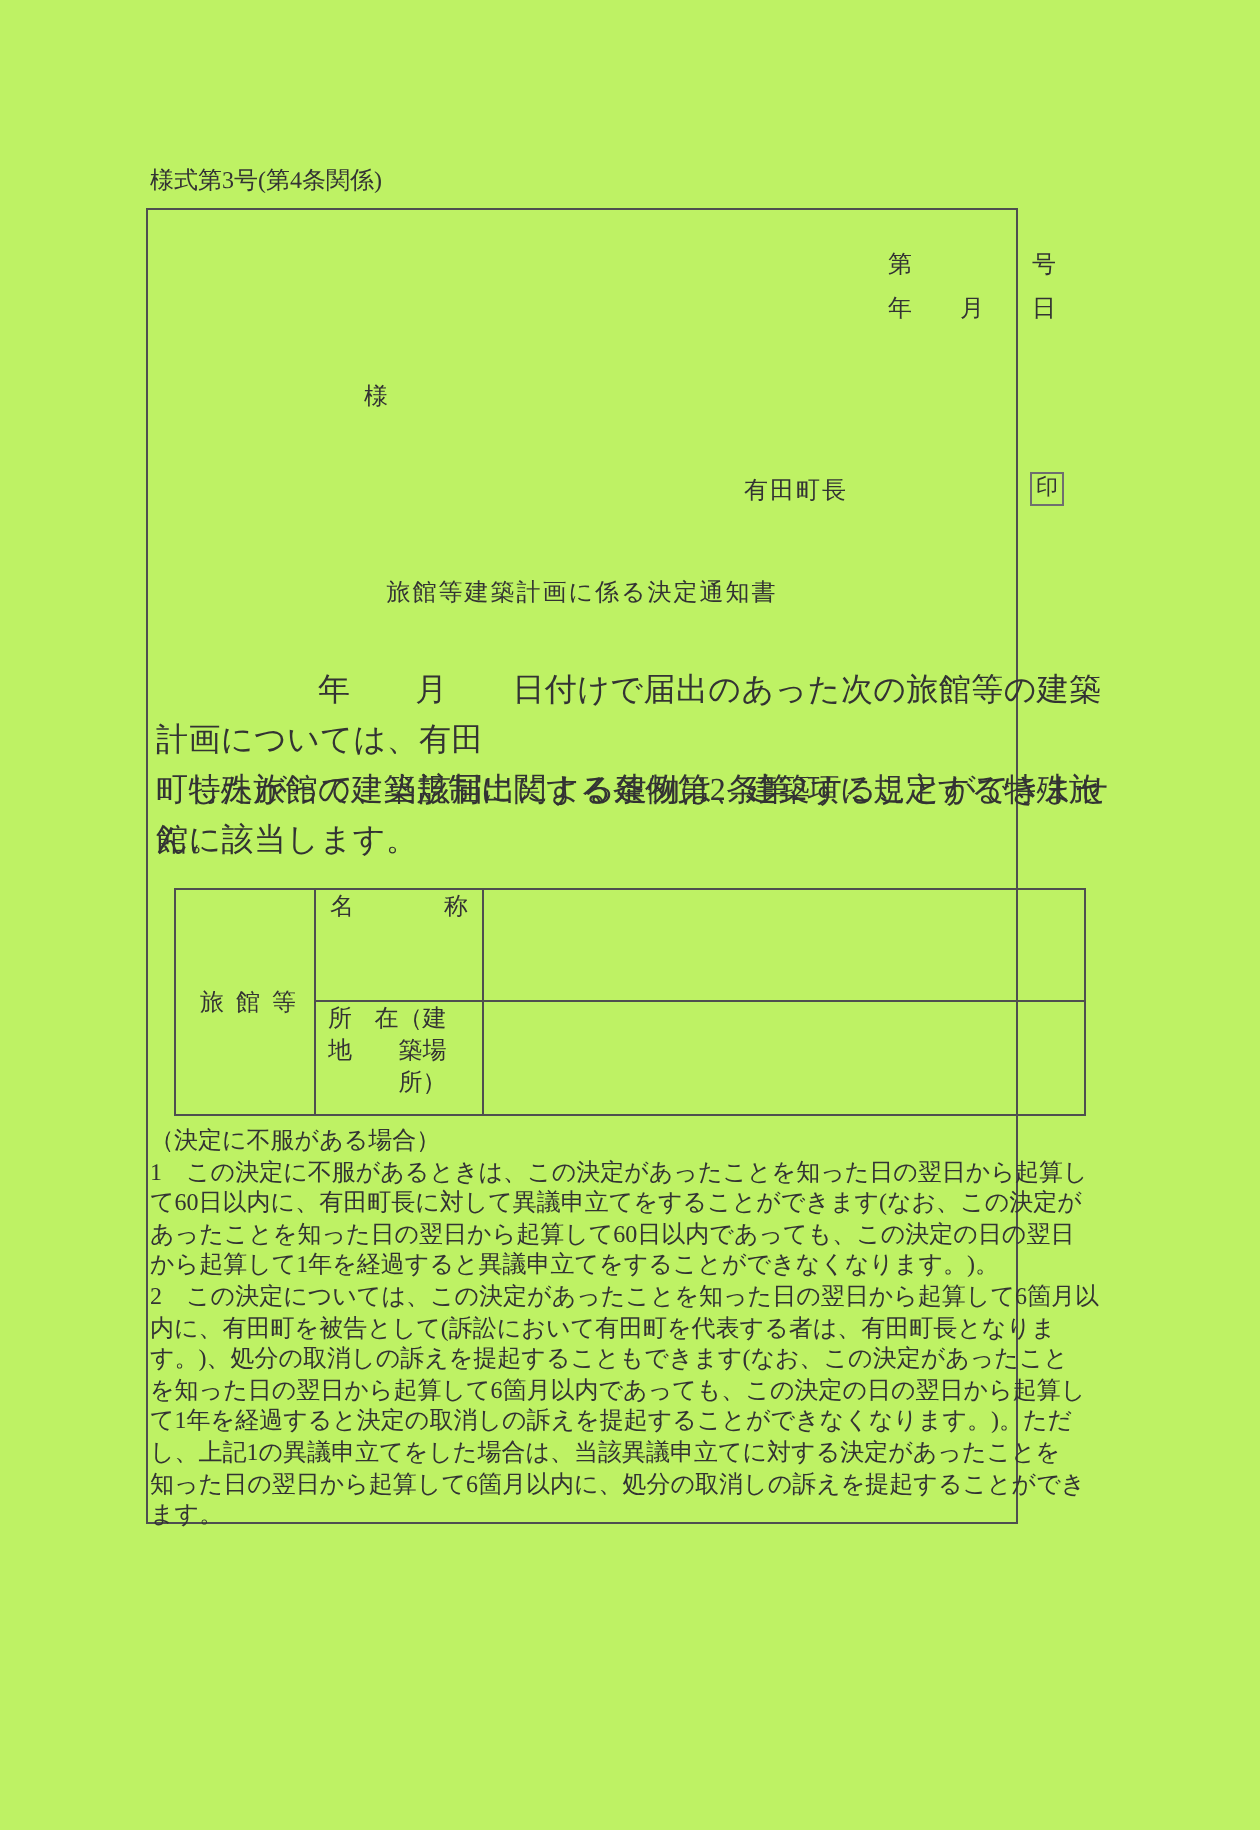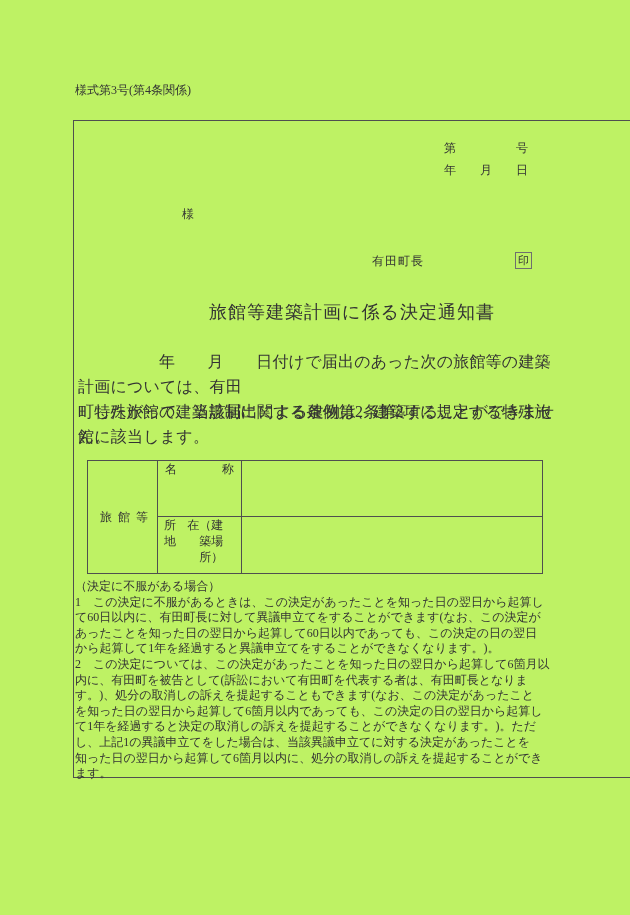--- a/index.html
+++ b/index.html
@@ -9,39 +9,39 @@
     background:#bef264;
     font-family:"Liberation Serif","DejaVu Serif",serif;
     color:#333;
     overflow:hidden;
   }
   .form-label{
     position:absolute;left:75px;top:83px;
     font-size:12px;line-height:14px;
   }
   .frame{
-    position:absolute;left:73px;top:120px;
-    width:558px;height:658px;
+    position:absolute;left:73px;top:104px;
+    width:436px;height:658px;
     border:1px solid #4f4f4f;
     box-sizing:border-box;
   }
   .abs{position:absolute;}
   .doc-number{left:370px;top:20px;font-size:12px;line-height:14px;white-space:pre;}
   .date-line{left:370px;top:42px;font-size:12px;line-height:14px;white-space:pre;}
   .addressee{left:108px;top:86px;font-size:12px;line-height:14px;}
   .sender{left:298px;top:133px;font-size:12px;line-height:14px;letter-spacing:1px;}
   .seal{
     left:441px;top:131px;width:17px;height:17px;
     border:1px solid #6f6f6f;box-sizing:border-box;
     display:flex;align-items:center;justify-content:center;
     font-size:11px;line-height:11px;
   }
   .doc-title{
     left:0;top:184px;width:100%;
-    text-align:center;font-size:18px;line-height:15px;letter-spacing:1px;
+    text-align:center;font-size:12px;line-height:15px;letter-spacing:1px;
   }
   .para{
     font-size:16px;line-height:25px;
     white-space:pre-wrap;letter-spacing:0.2px;
   }
   .para1{left:4px;top:228px;width:478px;}
   .para2{left:4px;top:278px;width:478px;}
   .form-table{
     left:13px;top:339px;width:456px;height:114px;
     display:grid;

